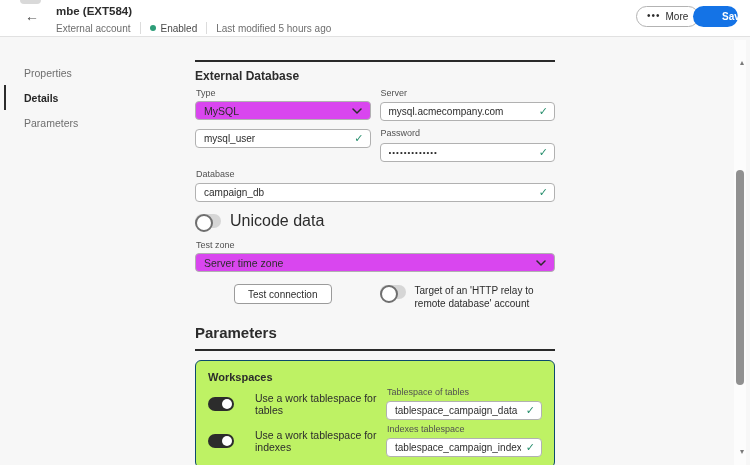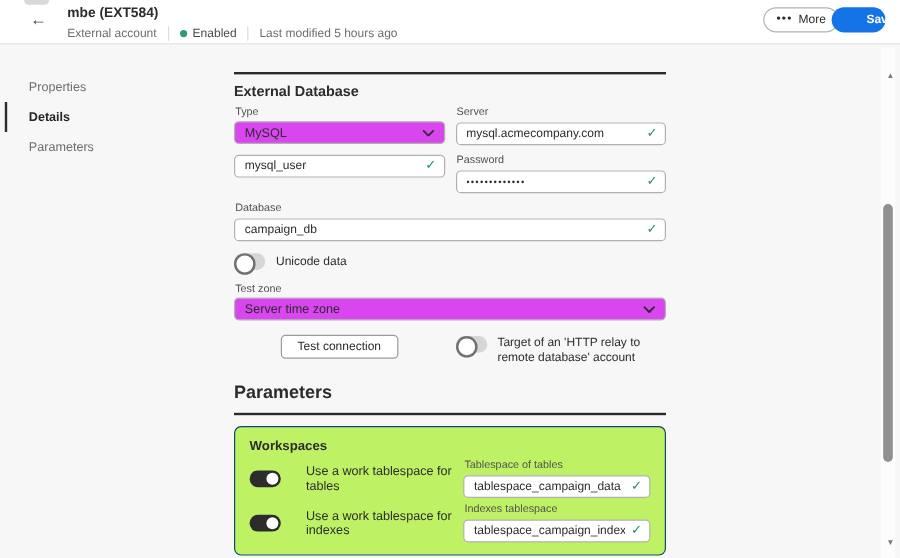--- a/index.html
+++ b/index.html
@@ -32,21 +32,21 @@
   .rule { height:2px; background:#2a2a2a; }
   .rule-top { margin-top:23px; }
   .sect-h { font-size:12px; font-weight:bold; line-height:14px; margin:7px 0 5px; }
   .frow { display:grid; grid-template-columns:1fr 1fr; column-gap:9px; margin-bottom:7px; }
   .f-label { font-size:9px; color:#515151; margin:0 0 3px 1px; line-height:10px; }
   .inputwrap { position:relative; }
   .txt-input { width:100%; height:19px; border:1px solid #b1b1b1; border-radius:4px; background:#fff; padding:0 20px 0 8px; font-size:10px; color:#2c2c2c; font-family:inherit; outline:none; }
   .check { position:absolute; right:7px; bottom:3px; font-size:11px; font-weight:bold; color:#268e6c; line-height:13px; }
   .select { height:19px; border:1px solid #b1b1b1; border-radius:4px; background:#d946ef; display:flex; align-items:center; padding:0 8px; font-size:10.5px; color:#2c2c2c; cursor:pointer; }
   .select .chev { margin-left:auto; display:flex; }
-  .toggle-row { display:flex; align-items:center; gap:9px; margin:10px 0; font-size:10px; color:#2c2c2c; }
+  .toggle-row { display:flex; align-items:center; gap:9px; margin:10px 0; font-size:16px; color:#2c2c2c; }
   .toggle { width:26px; height:14px; border-radius:7px; background:#d6d6d6; position:relative; flex:none; cursor:pointer; }
   .toggle::after { content:""; position:absolute; left:0; top:0; width:14px; height:14px; border-radius:50%; background:#fff; border:2px solid #6f6f6f; }
   .toggle.on { background:#2c2c2c; }
   .toggle.on::after { left:auto; right:2px; top:2px; width:10px; height:10px; border:none; }
   .tz-block { margin:2px 0 12px; }
   .test-row { display:grid; grid-template-columns:1fr 1fr; column-gap:9px; align-items:start; margin-top:4px; }
   .test-btn { justify-self:center; height:20px; padding:0 13px; background:#fff; border:1px solid #9b9b9b; border-radius:4px; font-size:10px; color:#2c2c2c; font-family:inherit; cursor:pointer; }
   .relay-wrap { display:flex; gap:9px; align-items:flex-start; font-size:10px; line-height:13px; color:#2c2c2c; padding-right:4px;justify-content:center; }
   .relay-wrap .toggle { margin-top:1px; }
   .params-h { font-size:15px; font-weight:bold; margin-top:14px; line-height:18px; }

